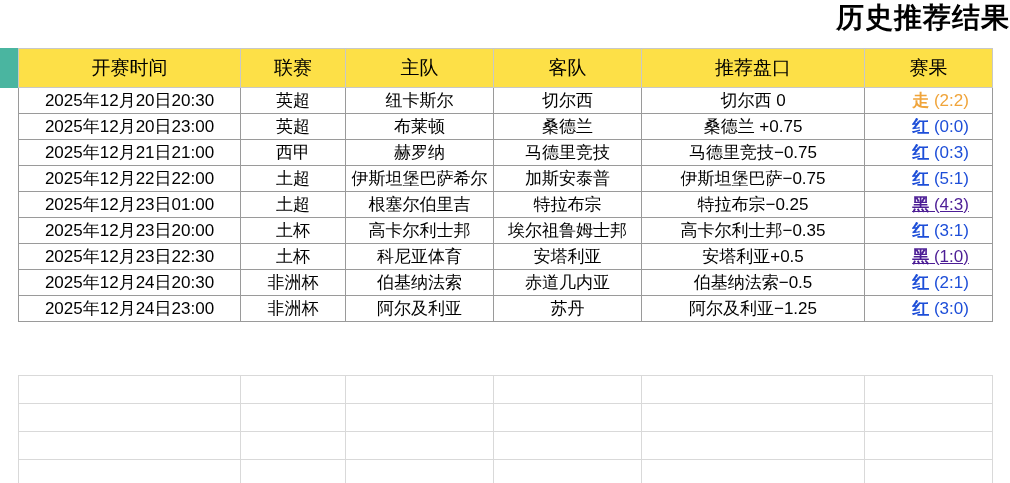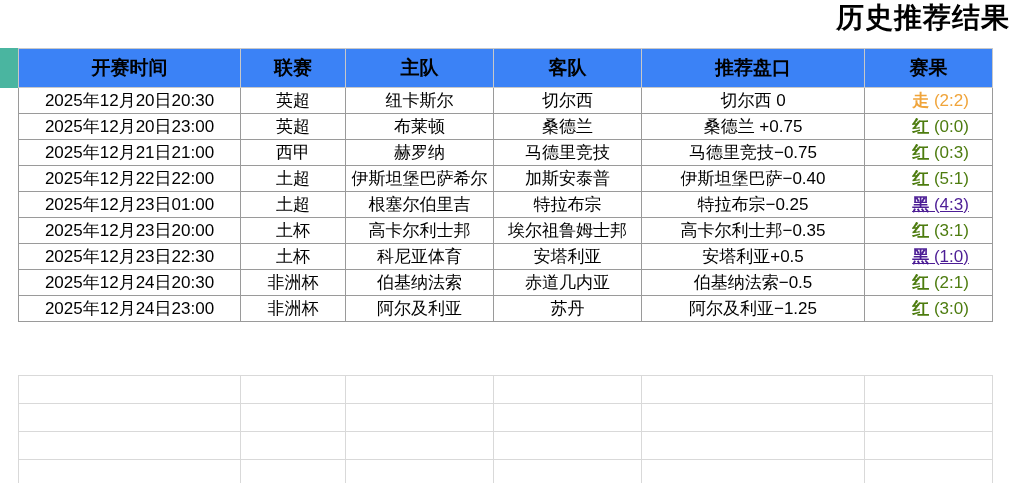--- a/index.html
+++ b/index.html
@@ -58,36 +58,36 @@
     height: 25px;
     font-size: 17px;
     text-align: center;
     vertical-align: middle;
     padding: 0 2px;
     white-space: nowrap;
     overflow: hidden;
     color: #000000;
   }
   table.sheet thead th {
-    background: #3b82f6;
-    font-weight: bold;
+    background: #fde047;
+    font-weight: normal;
     font-size: 19px;
     height: 38px;
     border: 1px solid #c8c8c8;
     color: #000000;
   }
   td.date { font-size: 17.5px; }
   td.clip { position: relative; margin-left: 6px; }
   .result-cell {
     white-space: nowrap;
     margin-left: 24px;
   }
   .res-label { font-weight: bold; }
   .res-score { }
-  .res-red { color: #4d7c0f; }
+  .res-red { color: #1d4ed8; }
   .res-black { color: #4c1d95; text-decoration: underline; }
   .res-walk { color: #f0a43a; }
 
   
   .empty-grid {
     position: absolute;
     left: 18px;
     top: 375px;
     width: 974px;
     border-collapse: collapse;
@@ -155,21 +155,21 @@
           <td class="clip">赫罗纳</td>
           <td class="clip">马德里竞技</td>
           <td class="clip">马德里竞技−0.75</td>
           <td><span class="result-cell res-red"><span class="res-label">红</span><span class="res-score">&nbsp;(0:3)</span></span></td>
         </tr>
         <tr>
           <td class="date">2025年12月22日22:00</td>
           <td>土超</td>
           <td class="clip">伊斯坦堡巴萨希尔</td>
           <td class="clip">加斯安泰普</td>
-          <td class="clip">伊斯坦堡巴萨−0.40</td>
+          <td class="clip">伊斯坦堡巴萨−0.75</td>
           <td><span class="result-cell res-red"><span class="res-label">红</span><span class="res-score">&nbsp;(5:1)</span></span></td>
         </tr>
         <tr>
           <td class="date">2025年12月23日01:00</td>
           <td>土超</td>
           <td class="clip">根塞尔伯里吉</td>
           <td class="clip">特拉布宗</td>
           <td class="clip">特拉布宗−0.25</td>
           <td><span class="result-cell res-black"><span class="res-label">黑</span><span class="res-score">&nbsp;(4:3)</span></span></td>
         </tr>

